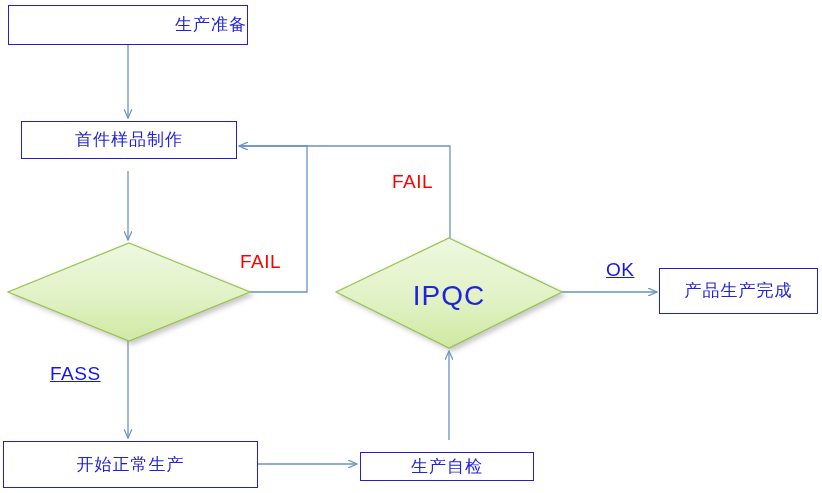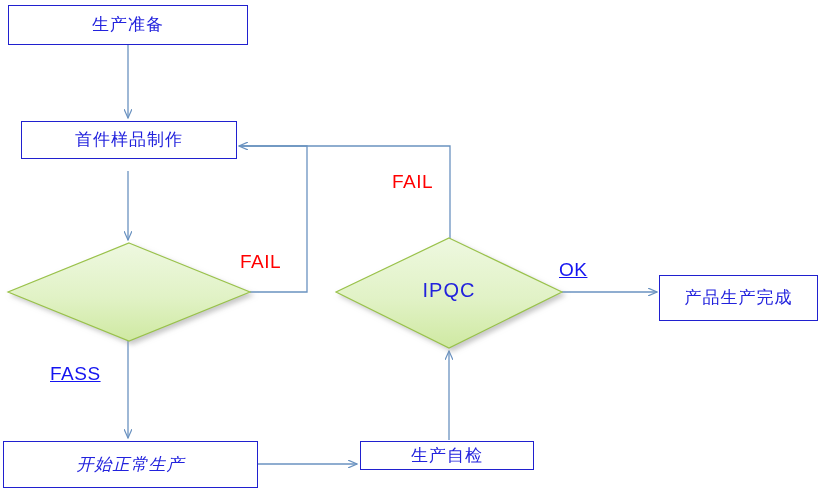--- a/index.html
+++ b/index.html
@@ -46,21 +46,21 @@
     position: absolute;
     color: #2222dd;
     font-family: "DejaVu Sans", "Liberation Sans", sans-serif;
     font-size: 17px;
     line-height: 1.25;
     text-align: center;
     pointer-events: none;
   }
   .diamond-label.latin {
     font-family: "Liberation Sans", "DejaVu Sans", sans-serif;
-    font-size: 20px;
+    font-size: 28px;
     letter-spacing: 1px;
   }
   .edge-label {
     position: absolute;
     font-family: "Liberation Sans", "DejaVu Sans", sans-serif;
     font-size: 19px;
     font-weight: normal;
     letter-spacing: 0.5px;
     white-space: nowrap;
     text-align: center;
@@ -121,44 +121,44 @@
     </g>
 
     <g>
       <polygon points="129,243 250,292 129,341 8,292" fill="url(#dgrad)" stroke="#9ac24a" stroke-width="1.2" filter="url(#dshadow)"></polygon>
     </g>
     <g>
       <polygon points="449,238 562,292 449,348 336,292" fill="url(#dgrad)" stroke="#9ac24a" stroke-width="1.2" filter="url(#dshadow)"></polygon>
     </g>
   </svg>
 
-  <div class="node box" style="left:8px; top:5px; width:240px; height:40px;">
+  <div class="node box" style="left:8px; top:5px; width:240px; height:40px;justify-content:flex-end;">
     <span>生产准备</span>
   </div>
 
   <div class="node box" style="left:21px; top:121px; width:216px; height:38px;">
     <span>首件样品制作</span>
   </div>
 
-  <div class="node box" style="left:3px; top:441px; width:255px; height:47px;font-style:italic;">
+  <div class="node box" style="left:3px; top:441px; width:255px; height:47px;">
     <span>开始正常生产</span>
   </div>
 
-  <div class="node box" style="left:360px; top:441px; width:174px; height:29px;">
+  <div class="node box" style="left:360px; top:452px; width:174px; height:29px;">
     <span>生产自检</span>
   </div>
 
-  <div class="node box" style="left:659px; top:268px; width:159px; height:46px;margin-top:7px;">
+  <div class="node box" style="left:659px; top:268px; width:159px; height:46px;">
     <span>产品生产完成</span>
   </div>
 
 
   <div class="diamond-label latin" style="left:379px; top:278px; width:140px;">IPQC</div>
 
   <div class="edge-label fail" style="left:240px; top:251px;">FAIL</div>
 
   <div class="edge-label fail" style="left:392px; top:171px;">FAIL</div>
 
   <div class="edge-label pass" style="left:50px; top:363px;text-decoration:underline;">FASS</div>
 
-  <div class="edge-label pass" style="left:559px; top:259px;text-decoration:underline;">OK</div>
+  <div class="edge-label pass" style="left:606px; top:259px;text-decoration:underline;">OK</div>
 
 </div>
 
 </body></html>

